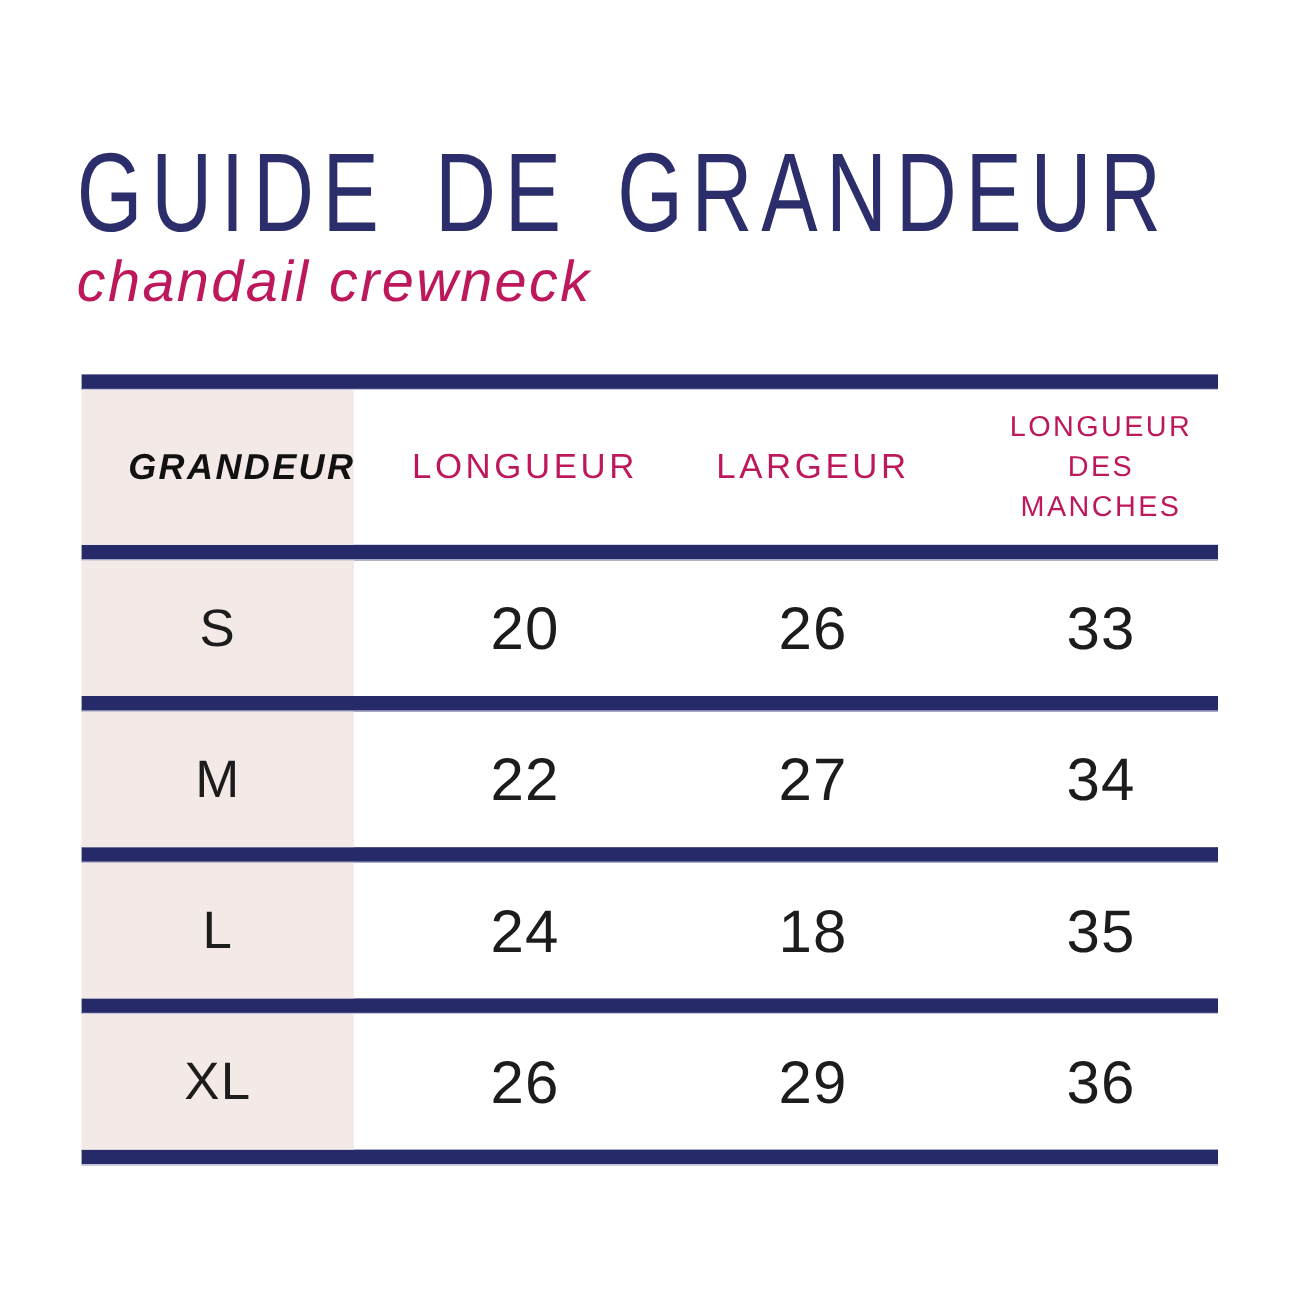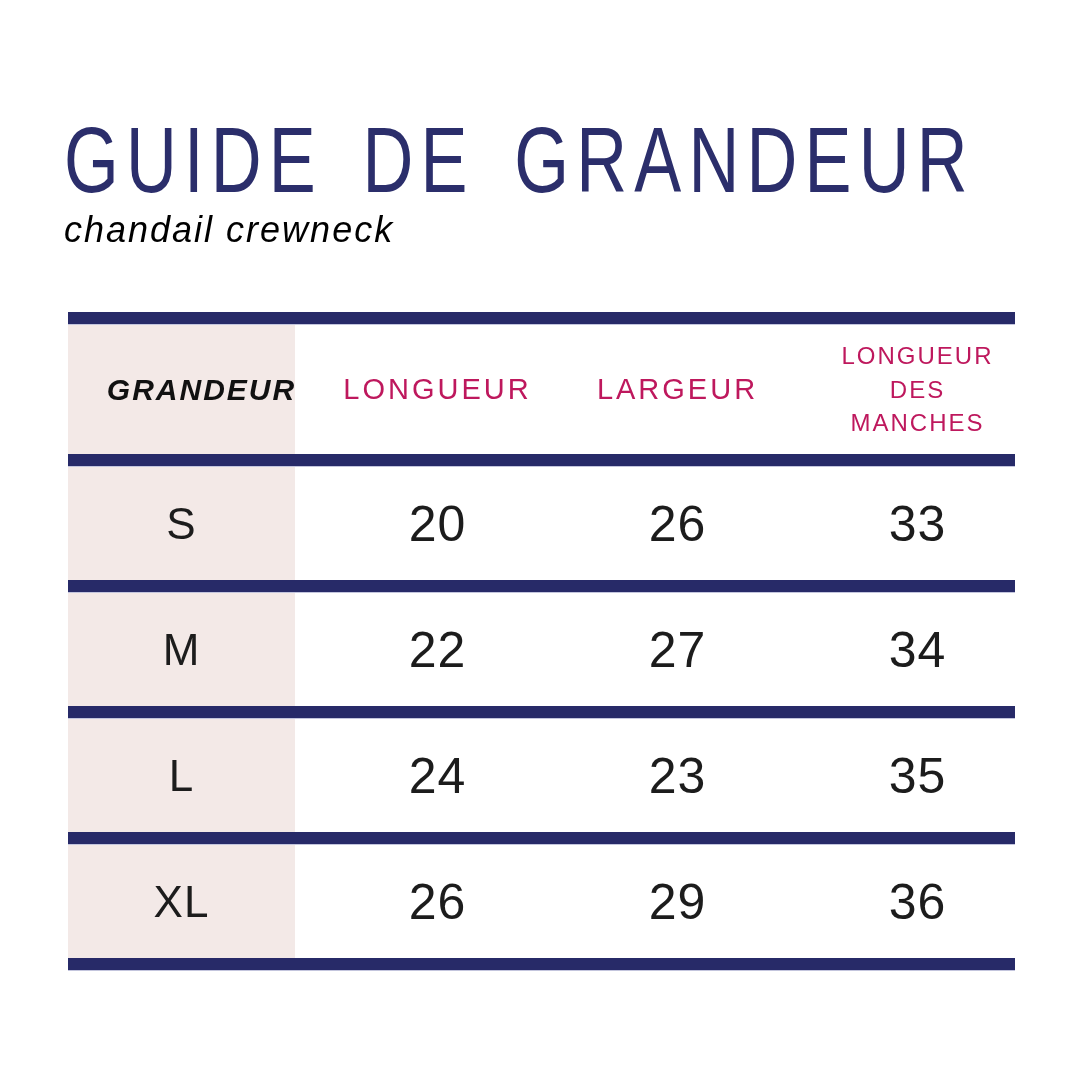--- a/index.html
+++ b/index.html
@@ -14,22 +14,22 @@
   
   .title{
     position:absolute;left:64px;top:114px;
     font-size:88px;font-weight:400;line-height:1;
     letter-spacing:9px;word-spacing:16px;
     color:#2b2e6b;white-space:nowrap;
     transform:scale(0.80,1.06);transform-origin:left top;
   }
   .subtitle{
     position:absolute;left:64px;top:212px;
-    font-size:36px;font-style:italic;font-weight:400;line-height:1;
-    letter-spacing:2px;color:#000000;white-space:nowrap;
+    font-size:48px;font-style:italic;font-weight:400;line-height:1;
+    letter-spacing:2px;color:#be185d;white-space:nowrap;
   }
 
   
   .size-table{
     position:absolute;left:68px;top:312px;width:947px;
   }
   .bar{
     height:12px;background:#272a68;
     border-bottom:1px solid #c3c5dd;
   }
@@ -120,21 +120,21 @@
     <div class="bar"></div>
 
     <div class="row data">
       <div class="cell pink">
         <span class="size-letter">L</span>
       </div>
       <div class="cell shift">
         <span class="val">24</span>
       </div>
       <div class="cell shift">
-        <span class="val">23</span>
+        <span class="val">18</span>
       </div>
       <div class="cell shift">
         <span class="val">35</span>
       </div>
     </div>
 
     <div class="bar"></div>
 
     <div class="row data">
       <div class="cell pink">

